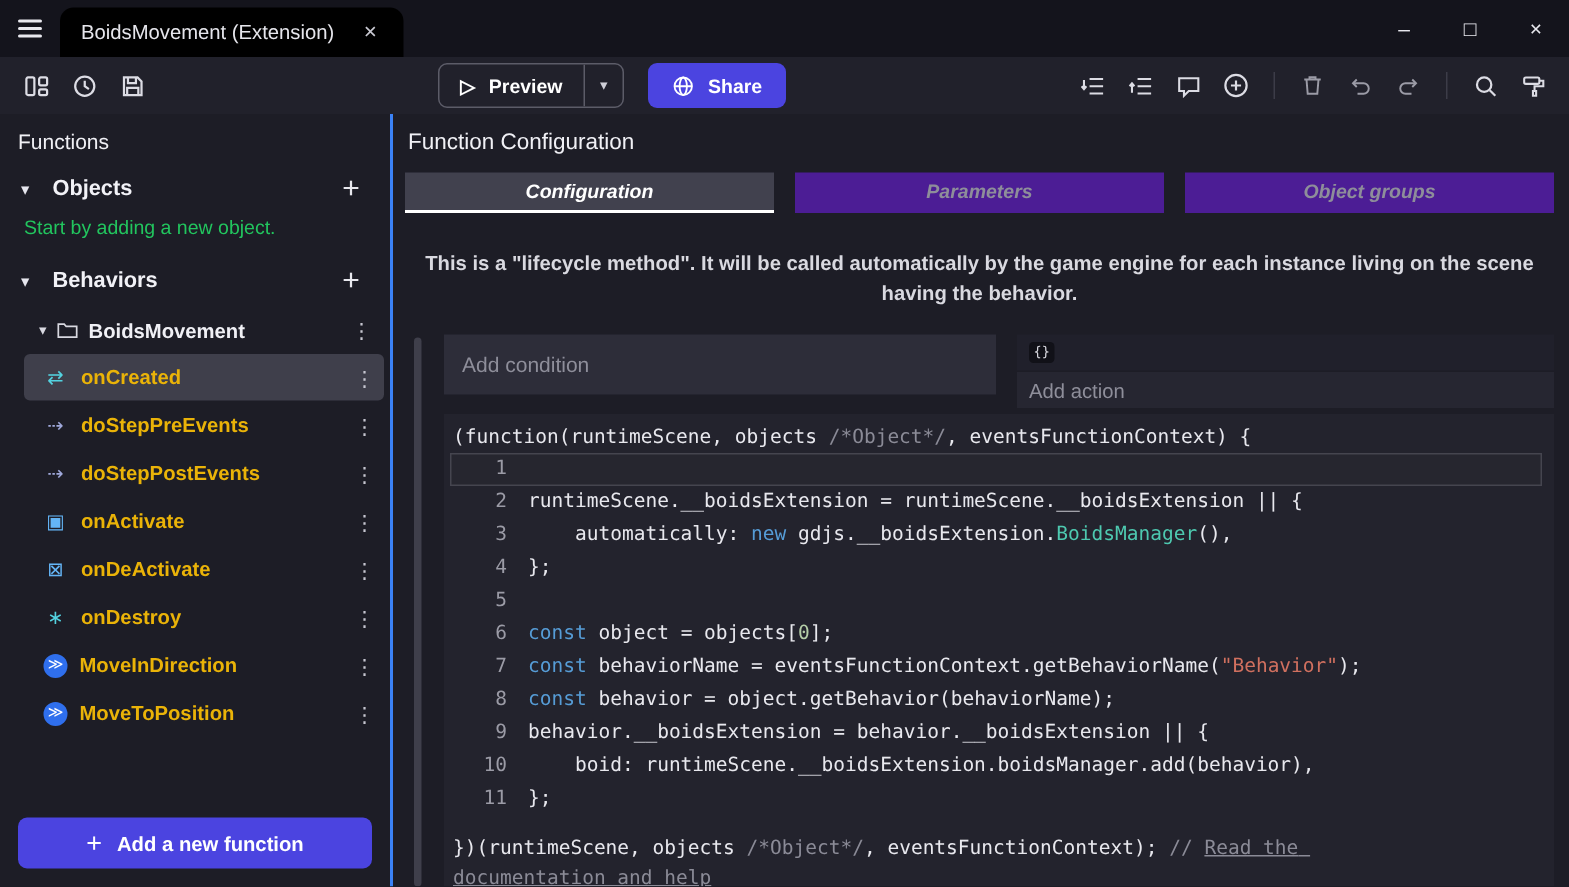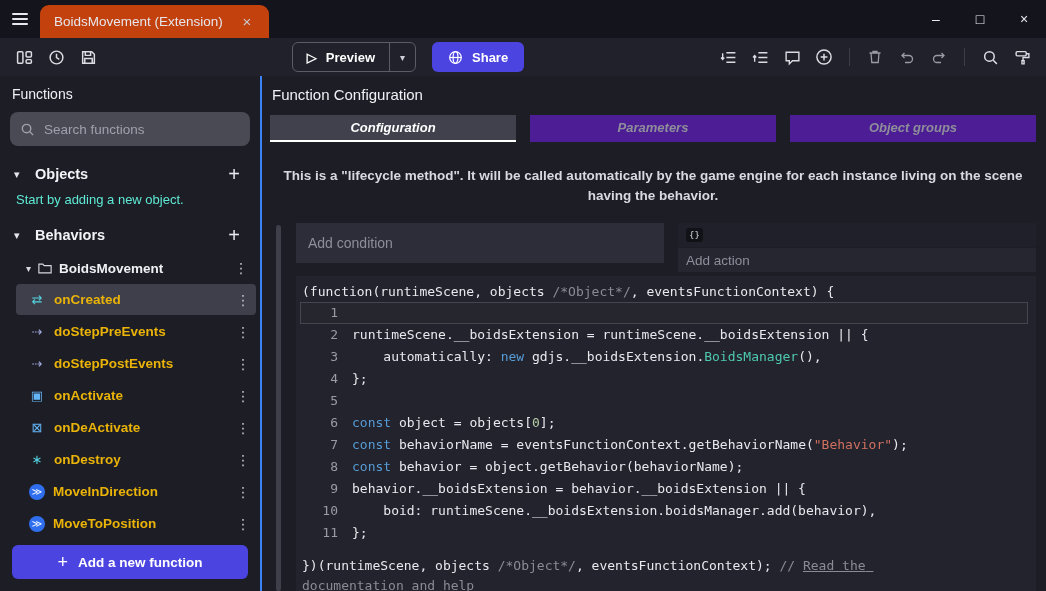--- a/index.html
+++ b/index.html
@@ -7,21 +7,21 @@
               font-family:"Liberation Sans",sans-serif; }
   .app { width:1046px; height:591px; display:flex; flex-direction:column; background:#1d1d26; color:#f0f0f5; }
 
   
   .titlebar { height:38px; flex:0 0 38px; background:#14141c; display:flex; align-items:flex-end; position:relative; }
   .hamburger { width:40px; height:38px; display:flex; flex-direction:column; gap:3px; align-items:center; justify-content:center; cursor:pointer; align-self:center; }
   .hamburger i { width:16px; height:2px; background:#e8e8ee; border-radius:1px; }
   .tb-tab { height:33px; display:flex; align-items:center; gap:8px; padding:0 14px; font-size:13.5px; color:#e6e6ec;
             border-top-left-radius:9px; border-top-right-radius:9px; cursor:pointer; }
   .tb-tab.home { background:#1e1e27; margin-left:8px; }
-  .tb-tab.active { background:#c2410c; font-weight:400; }
+  .tb-tab.active { background:#000000; font-weight:400; }
   .tab-close { margin-left:8px; font-size:15px; color:#c9c9d2; width:16px; text-align:center; }
   .win-controls { position:absolute; right:0; top:0; height:38px; display:flex; align-items:center; }
   .win-btn { width:44px; height:38px; display:flex; align-items:center; justify-content:center; font-size:14px; color:#e8e8ee; cursor:pointer; }
 
   
   .toolbar { height:38px; flex:0 0 38px; background:#21212b; display:flex; align-items:center; padding:0 10px; }
   .tool-group { display:flex; align-items:center; gap:4px; }
   .tool-btn { width:28px; height:28px; display:flex; align-items:center; justify-content:center; color:#dcdce4; cursor:pointer; border-radius:4px; }
   .tool-btn.dim { color:#9b9ba6; }
   .spacer { flex:1; }
@@ -39,21 +39,21 @@
   .sidebar { width:262px; flex:0 0 262px; border-right:2px solid #3b82f6; display:flex; flex-direction:column; background:#1d1d26; }
   .sb-title { padding:10px 12px 6px; font-size:14px; color:#f0f0f5; }
   .search-box { margin:4px 10px 10px; background:#4a4a55; border-radius:8px; height:34px; display:flex; align-items:center; padding:0 10px; gap:9px; }
   .search-box input { background:transparent; border:none; outline:none; color:#e8e8ee; font-size:13.5px; flex:1; font-family:inherit; }
   .search-box input::placeholder { color:#9fa0ab; }
   .tree { flex:1; overflow:hidden; }
   .section-row { display:flex; align-items:center; height:36px; padding:0 14px; gap:9px; cursor:pointer; }
   .section-arrow { font-size:11px; color:#e6e6ee; width:12px; }
   .section-label { font-size:14.5px; font-weight:700; color:#f2f2f7; flex:1; }
   .plus-btn { font-size:20px; color:#e8e8ee; width:24px; text-align:center; cursor:pointer; line-height:22px; }
-  .empty-text { padding:0 14px 10px 16px; font-size:13px; color:#5eead4; }
+  .empty-text { padding:0 14px 10px 16px; font-size:13px; color:#22c55e; }
   .folder-row { display:flex; align-items:center; gap:7px; height:30px; padding:0 10px 0 26px; cursor:pointer; }
   .folder-chevron { font-size:10px; color:#d8d8e0; }
   .folder-label { font-size:13.5px; font-weight:700; flex:1; color:#f0f0f5; }
   .kebab { color:#c6c6d0; width:18px; text-align:center; font-size:14px; cursor:pointer; }
   .fn-item { display:flex; align-items:center; gap:8px; height:31px; margin:1px 4px 1px 16px; padding:0 4px 0 12px; border-radius:4px; cursor:pointer; }
   .fn-item.selected { background:#3f3f4b; }
   .fn-icon { width:18px; flex:0 0 18px; text-align:center; font-size:13px; }
   .fn-icon.round { width:16px; flex-basis:16px; height:16px; line-height:16px; border-radius:50%; font-size:10px; margin-left:1px; }
   .fn-label { flex:1; font-size:13.5px; font-weight:700; color:#eab308; white-space:nowrap; overflow:hidden; }
   .add-fn-btn { margin:10px 12px 12px; height:34px; flex:0 0 34px; border-radius:6px; background:var(--accent,#4b44e0); color:#fff; display:flex; align-items:center; justify-content:center; gap:10px; font-size:13.5px; font-weight:700; cursor:pointer; }
@@ -222,27 +222,20 @@
         </svg>
       </span>
     </div>
   </div>
 
   <div class="body">
 
     <aside class="sidebar">
       <div class="sb-title">Functions</div>
 
-      <div class="search-box">
-        <svg width="15" height="15" viewBox="0 0 16 16" fill="none" stroke="#9fa0ab" stroke-width="1.5">
-          <circle cx="7" cy="7" r="4.5"></circle>
-            <path d="M10.5 10.5 14 14"></path>
-        </svg>
-        <input type="text" placeholder="Search functions" style="">
-      </div>
 
       <div class="tree">
         <div class="section-row">
           <span class="section-arrow">▾</span>
           <span class="section-label">Objects</span>
           <span class="plus-btn">+</span>
         </div>
         <div class="empty-text">Start by adding a new object.</div>
 
         <div class="section-row">

